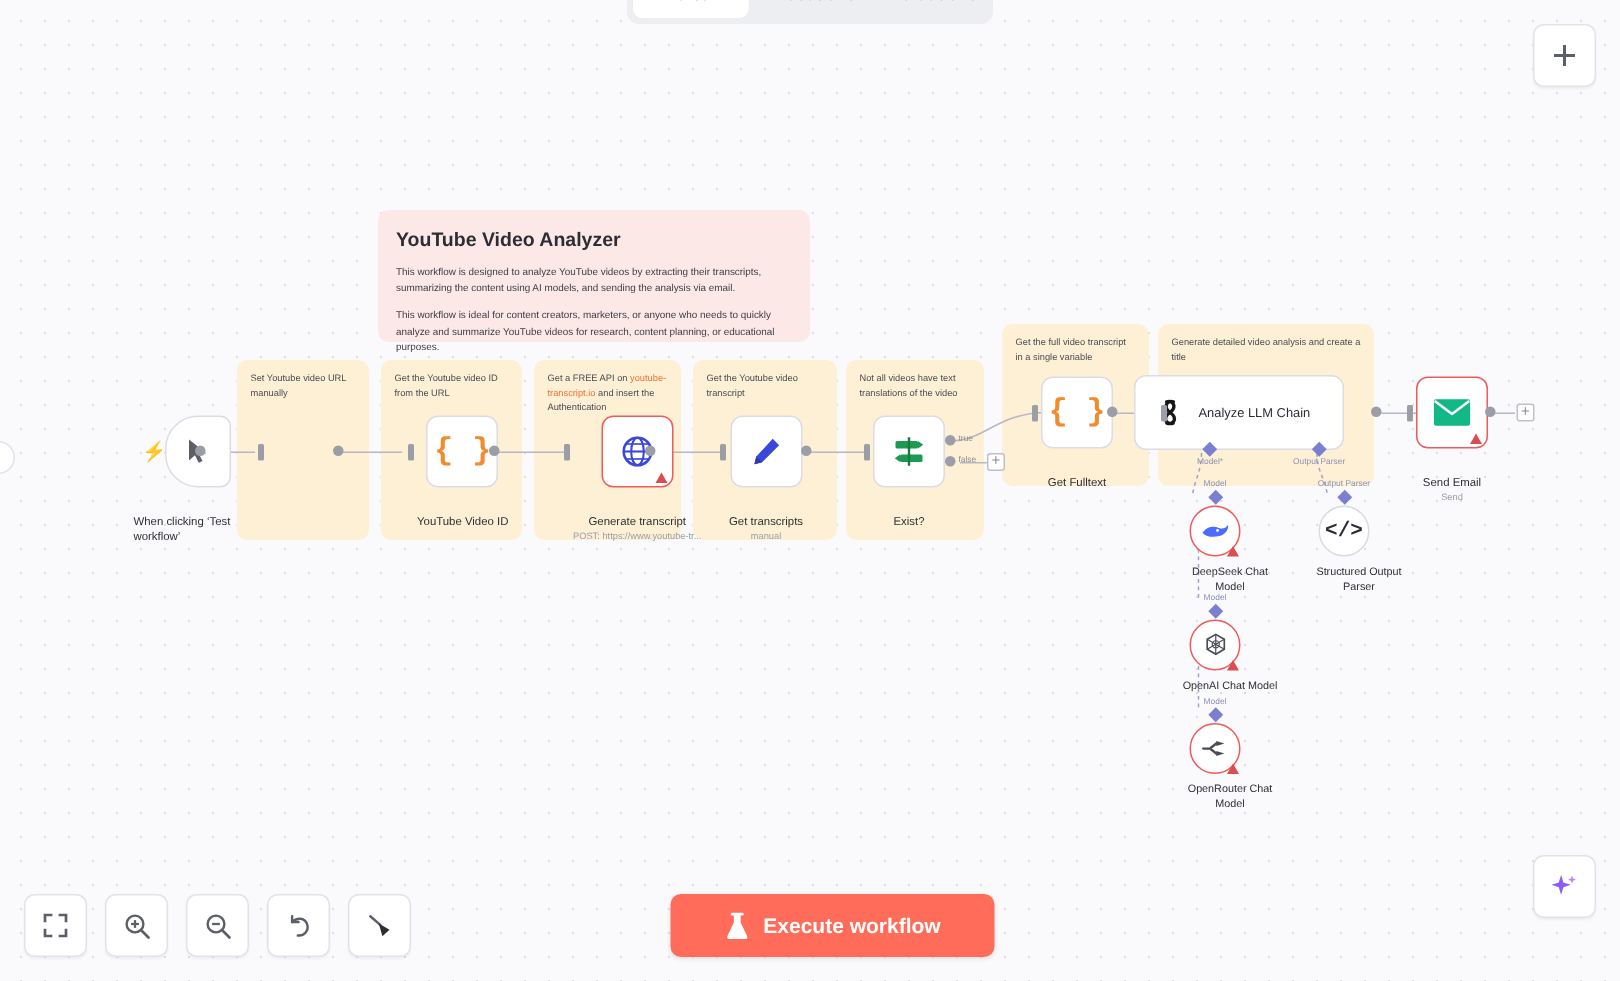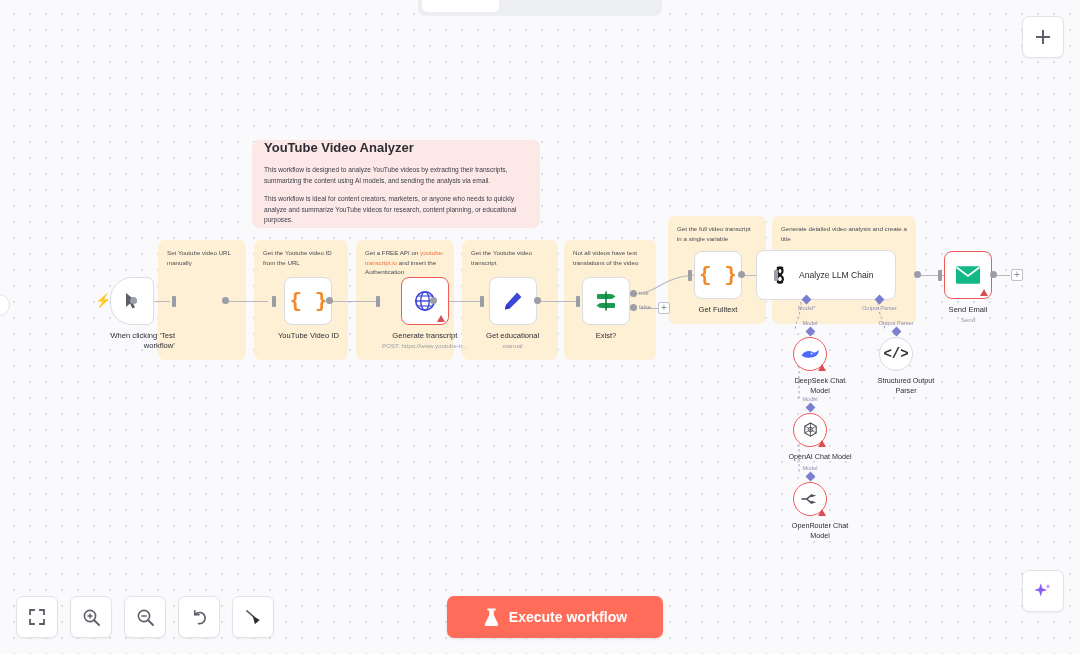--- a/index.html
+++ b/index.html
@@ -34,21 +34,21 @@
 
   
   .sticky {
     position: absolute;
     background: #fde8e8;
     border-radius: 7px;
     z-index: 1;
   }
   .sticky-title {
     font-size: 13px; font-weight: 700; color: #2d2e35;
-    padding: 0 12px 0 12px; line-height: 1.3;
+    padding: 12px 12px 0 12px; line-height: 1.3;
   }
   .sticky-body {
     font-size: 6.6px; color: #3b3d45; padding: 8px 12px 10px 12px;
     line-height: 1.65;
   }
   .sticky-body p { margin-bottom: 7px; }
 
   .note-yellow {
     position: absolute;
     background: #fdf0d4;
@@ -67,22 +67,22 @@
     display: flex; flex-direction: column; align-items: center;
   }
   .node-box {
     width: 48px; height: 48px; background: #fff;
     border: 1.2px solid #dcdce4; border-radius: 8px;
     display: flex; align-items: center; justify-content: center;
     position: relative;
   }
   .node-box.err { border: 1.6px solid #ef5b5b; }
   .node-caption {
-    margin-top: 6px; font-size: 7.6px; color: #2d2e35;
-    text-align: right; white-space: nowrap; font-weight: 500;
+    margin-top: 18px; font-size: 7.6px; color: #2d2e35;
+    text-align: left; white-space: nowrap; font-weight: 500;
   }
   .node-sub { font-size: 6.2px; color: #9b9da7; margin-top: 2px; text-align:center; }
   .warn {
     position: absolute; right: 3px; bottom: 2px;
     width: 0; height: 0; border-left: 4px solid transparent;
     border-right: 4px solid transparent; border-bottom: 7px solid #d94f4f;
   }
 
   
   .trigger-box {
@@ -277,21 +277,21 @@
   <div class="inport" style="left:376px; top:296px;"></div>
   <div class="dot" style="left:430px; top:297px;"></div>
 
   <div class="node" style="left:486px; top:277px;">
     <div class="node-box">
       <svg width="22" height="22" viewBox="0 0 24 24">
         <path d="M16.5 2.8 L21.2 7.5 L8.8 19.9 L3.2 21.3 L4.6 15.7 Z" fill="#3b47d8"></path>
         <path d="M4.6 15.7 L8.8 19.9 L3.2 21.3 Z" fill="#2c36b8"></path>
       </svg>
     </div>
-    <div class="node-caption">Get educational</div>
+    <div class="node-caption">Get transcripts</div>
     <div class="node-sub">manual</div>
   </div>
   <div class="inport" style="left:480px; top:296px;"></div>
   <div class="dot" style="left:534px; top:297px;"></div>
 
   <div class="node" style="left:582px; top:277px;">
     <div class="node-box">
       <svg width="24" height="24" viewBox="0 0 24 24">
         <rect x="3" y="5" width="15" height="5" rx="1" fill="#1d9a52"></rect>
         <path d="M18 5 L21.5 7.5 L18 10 Z" fill="#1d9a52"></path>

